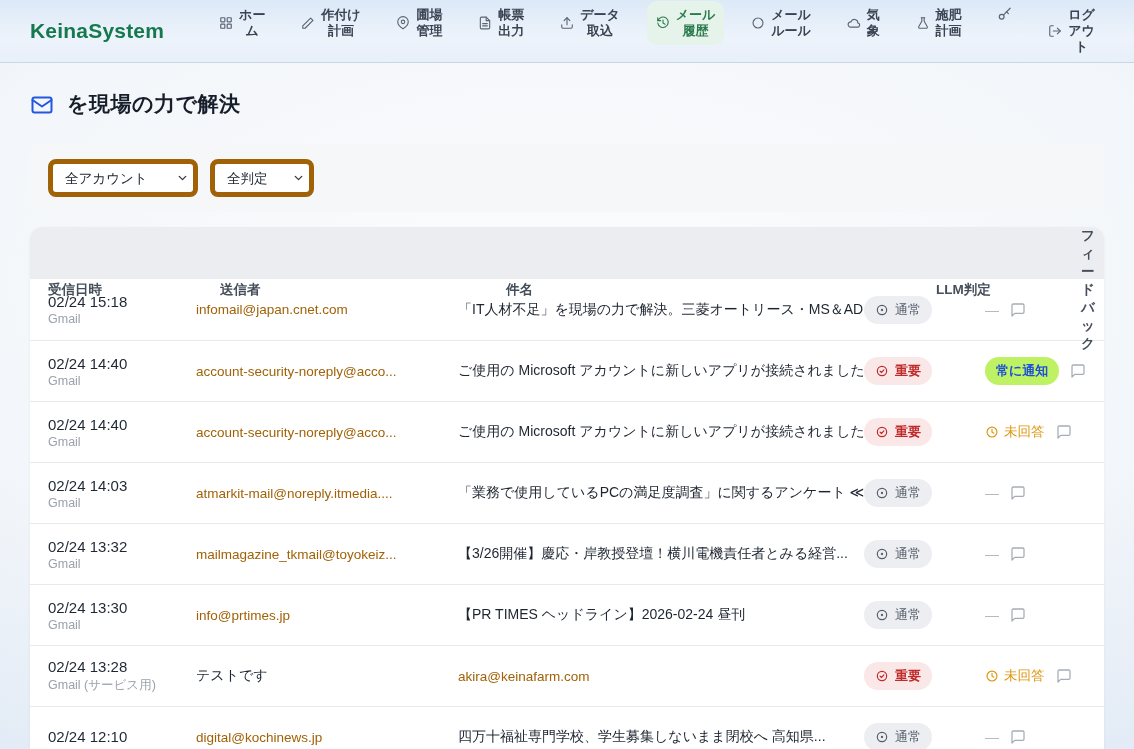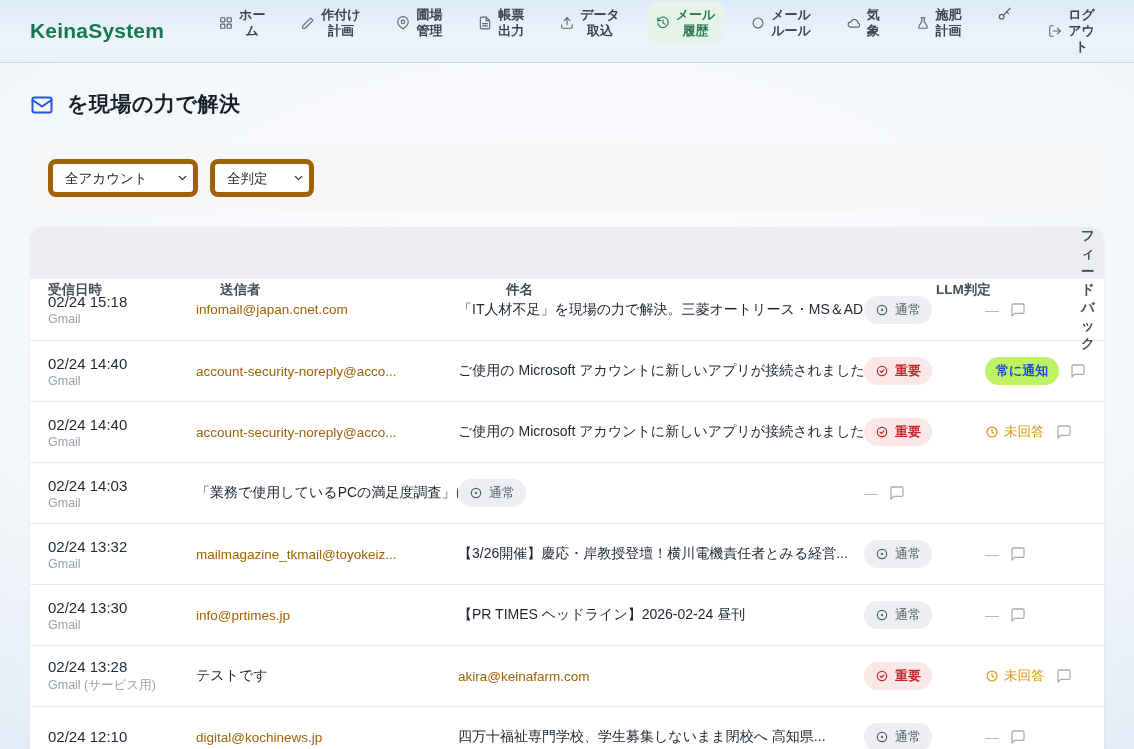--- a/index.html
+++ b/index.html
@@ -352,20 +352,21 @@
                 <path d="M21 15a2 2 0 0 1-2 2H7l-4 4V5a2 2 0 0 1 2-2h14a2 2 0 0 1 2 2z"></path>
               </svg>
             </span>
           </div>
         </div>
         <div class="trow grid-cols">
     <div class="td td-datetime">
       <div class="dt">02/24 14:03</div>
       <div class="acct">Gmail</div>
     </div>
+    <div class="td td-sender">atmarkit-mail@noreply.itmedia....</div>
     <div class="td td-subject">「業務で使用しているPCの満足度調査」に関するアンケート ≪...</div>
     <div class="td td-judgment">
       <span class="badge badge-normal"><span class="badge-icon">
                 <svg width="14" height="14" viewBox="0 0 24 24" fill="none" stroke="currentColor" stroke-width="2">
                   <circle cx="12" cy="12" r="8"></circle>
                   <circle cx="12" cy="12" r="2" fill="currentColor" stroke="none"></circle>
                 </svg>
               </span>通常</span>
     </div>
     <div class="td td-feedback">

